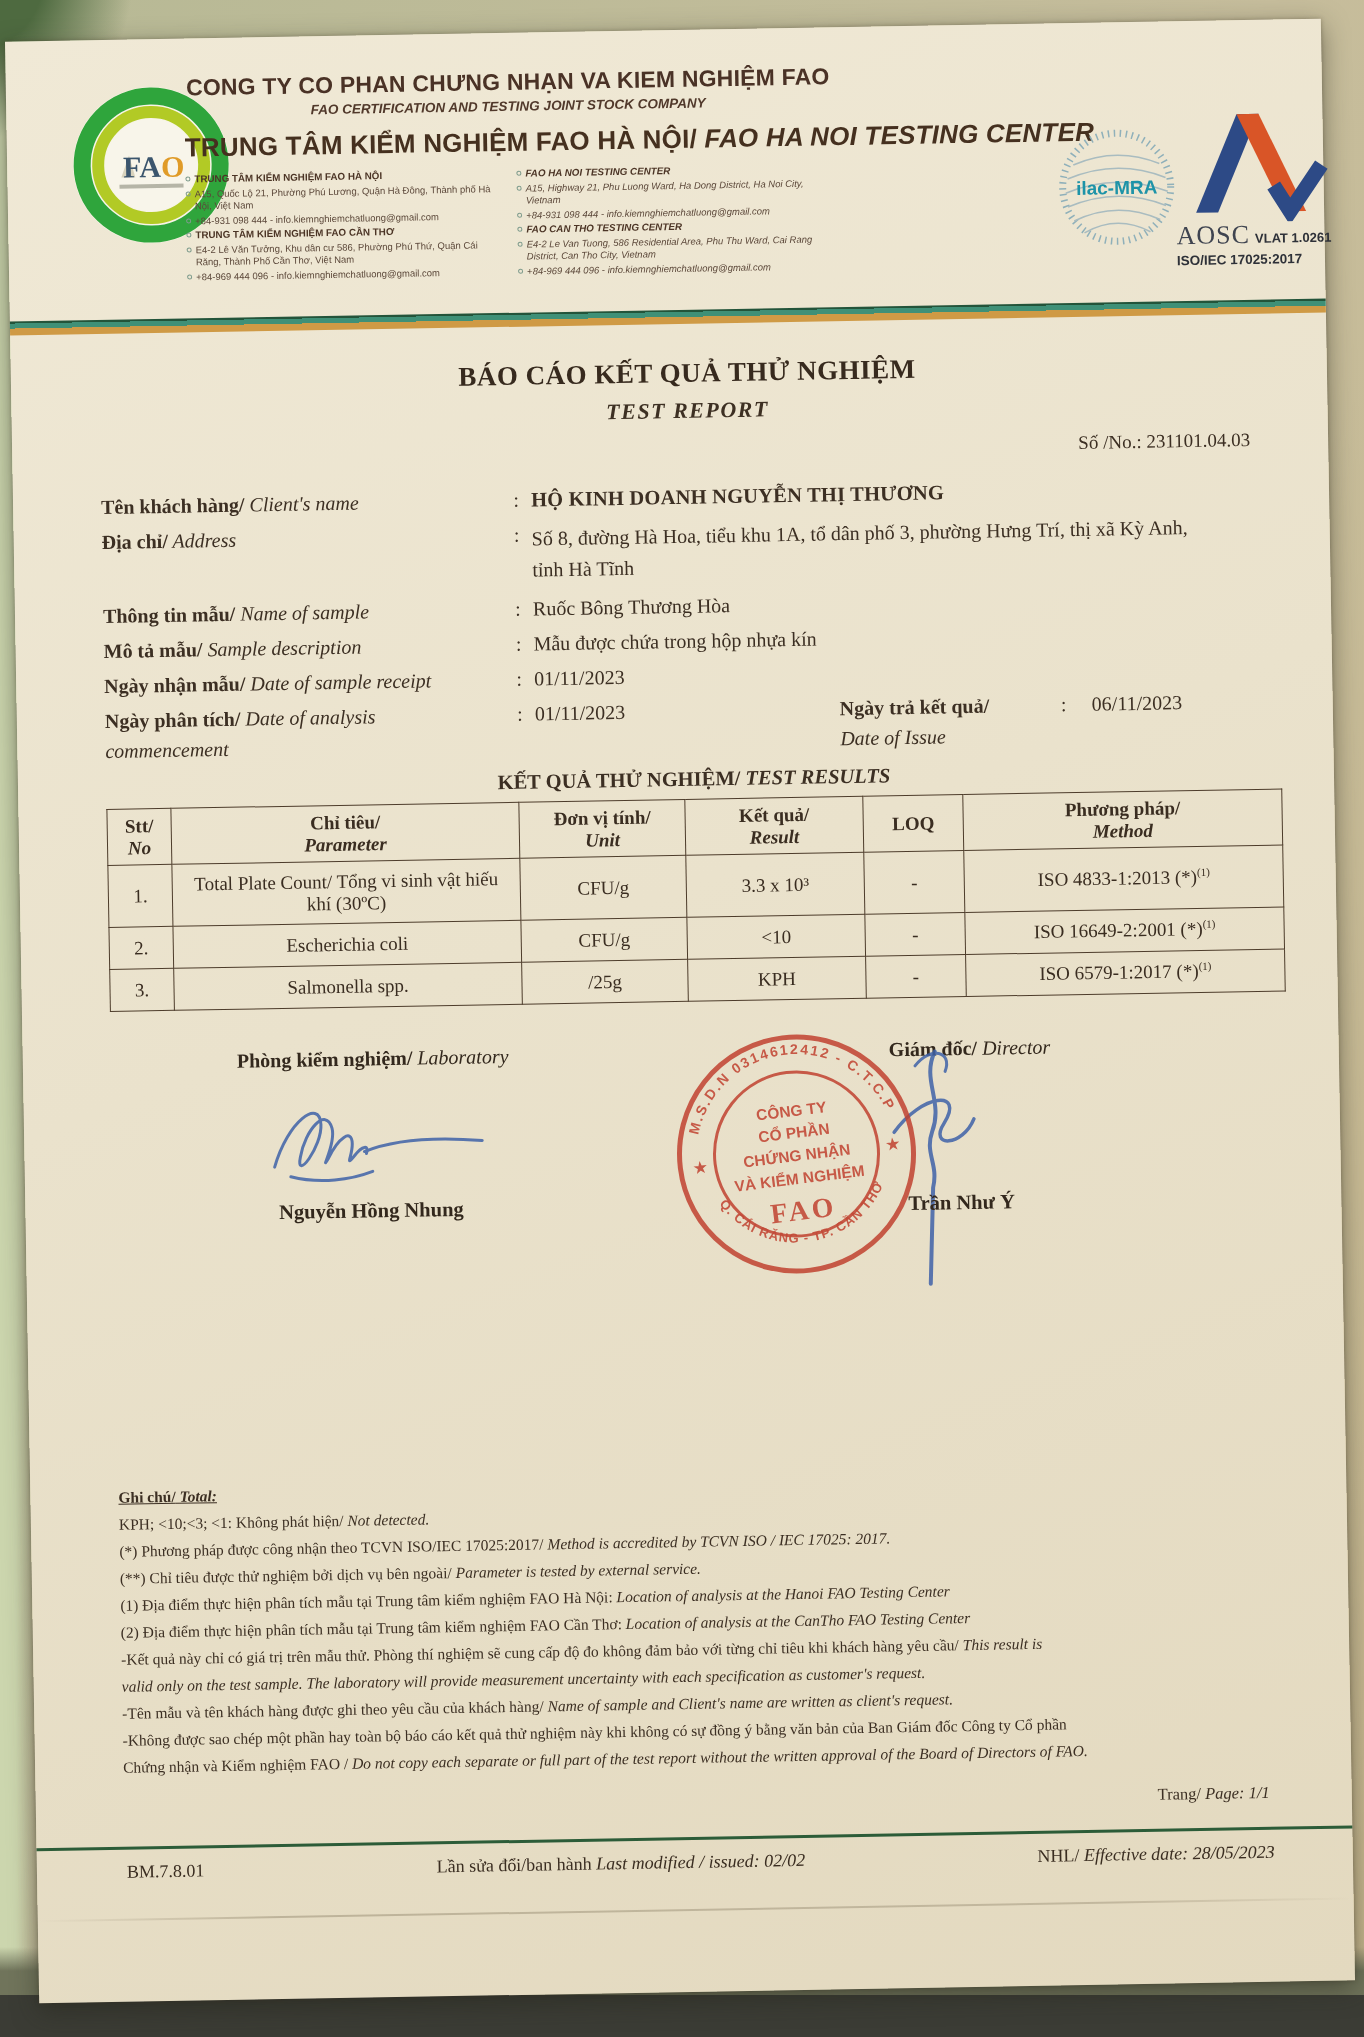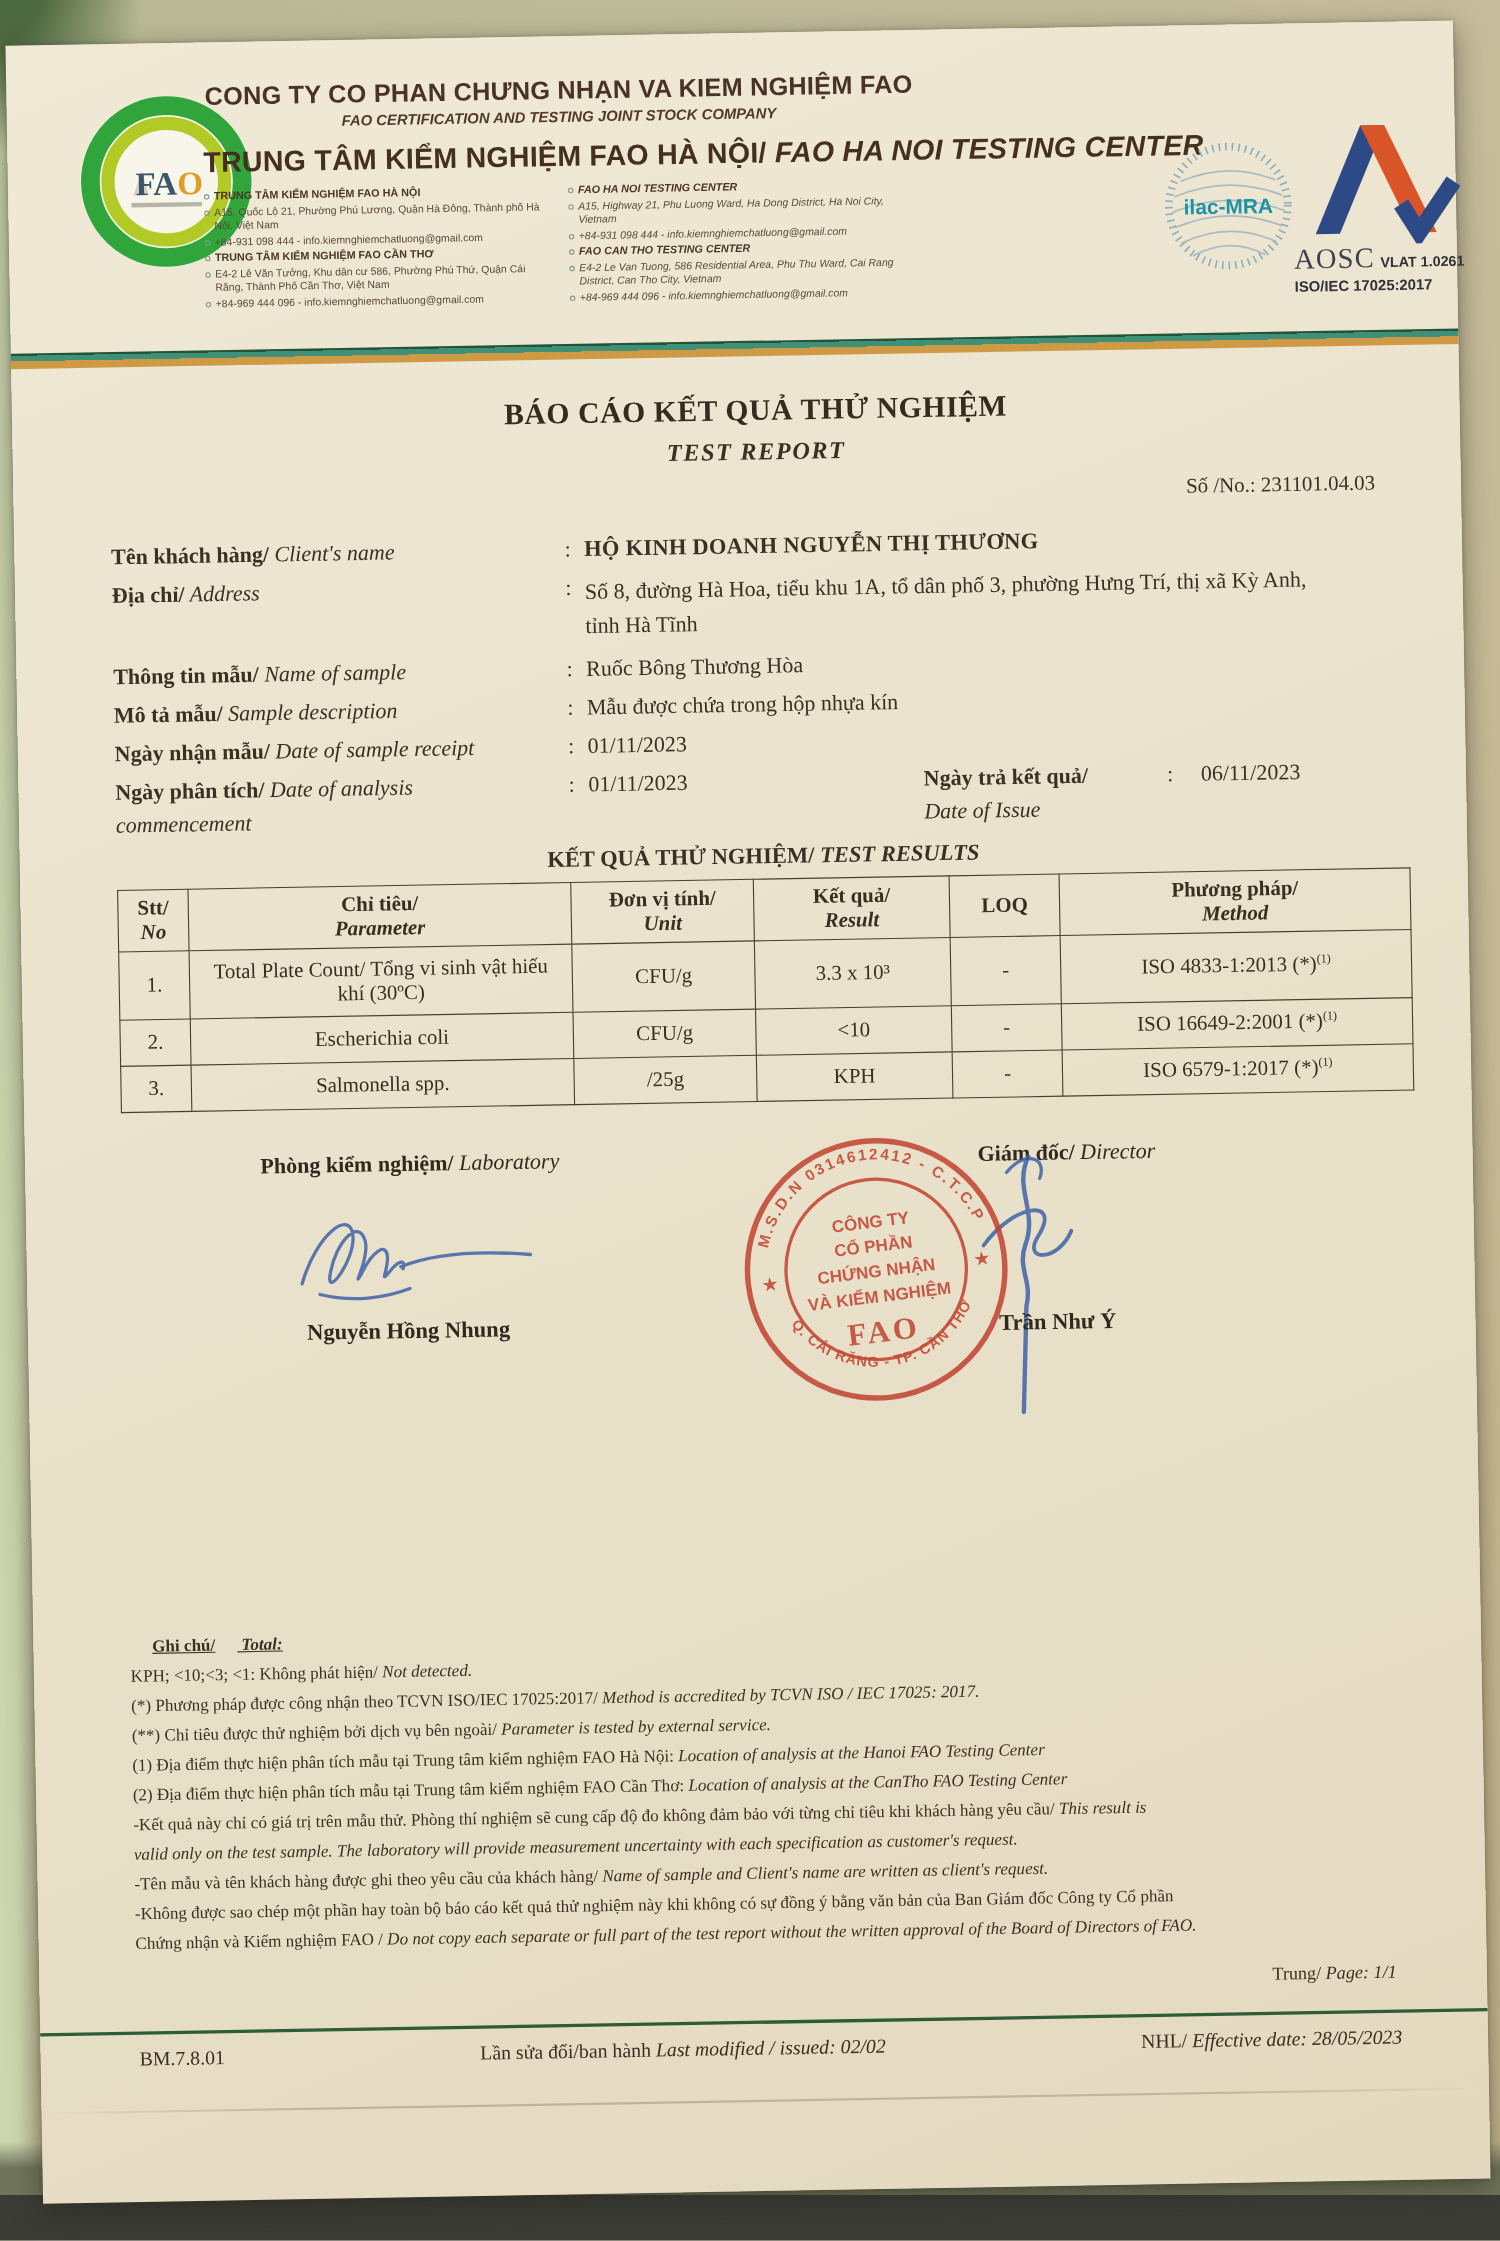--- a/index.html
+++ b/index.html
@@ -89,21 +89,21 @@
   .sig-name{ position:absolute; font-weight:bold; font-size:20.5px; color:#33281d; }
   .lab-name{ left:126px; top:178px; width:264px; text-align:center; }
   .dir-name{ left:795px; top:180px; }
   .lab-sig{ position:absolute; left:148px; top:66px; }
   .dir-sig{ position:absolute; left:758px; top:24px; }
   .stamp{ position:absolute; left:558px; top:14px; width:252px; height:252px; transform:rotate(-6deg); opacity:.93; }
 
   
   .notes{ margin-top:6px; font-size:15.5px; line-height:27px; color:#3c2f23; }
   .note-line .nen{ font-style:italic; }
-  .note-title .nvi, .note-title .nen{ font-weight:bold; text-decoration:underline;margin-left:20px; }
+  .note-title .nvi, .note-title .nen{ font-weight:bold; text-decoration:underline; }
   .page-marker{ text-align:right; padding-right:30px; margin-top:22px; font-size:16.5px; }
   .page-marker .nen{ font-style:italic; }
 
   
   .footer-line{ height:3px; background:#2c5c38; margin-top:24px; }
   .footer-row{ display:flex; justify-content:space-between; padding:12px 78px 0 90px; font-size:18px; color:#3a2d21; }
   .footer-row .nen{ font-style:italic; }
   .crease{ margin-top:36px; height:2px;
     background:linear-gradient(90deg, rgba(130,118,92,0), rgba(130,118,92,.4) 18%, rgba(130,118,92,.35) 82%, rgba(130,118,92,0)); }
 </style>
@@ -386,21 +386,21 @@
         <div class="note-line"><span class="nvi">(**) Chỉ tiêu được thử nghiệm bởi dịch vụ bên ngoài/</span><span class="nen"> Parameter is tested by external service.</span></div>
         <div class="note-line"><span class="nvi">(1) Địa điểm thực hiện phân tích mẫu tại Trung tâm kiểm nghiệm FAO Hà Nội:</span><span class="nen"> Location of analysis at the Hanoi FAO Testing Center</span></div>
         <div class="note-line"><span class="nvi">(2) Địa điểm thực hiện phân tích mẫu tại Trung tâm kiểm nghiệm FAO Cần Thơ:</span><span class="nen"> Location of analysis at the CanTho FAO Testing Center</span></div>
         <div class="note-line"><span class="nvi">-Kết quả này chỉ có giá trị trên mẫu thử. Phòng thí nghiệm sẽ cung cấp độ đo không đảm bảo với từng chỉ tiêu khi khách hàng yêu cầu/</span><span class="nen"> This result is</span></div>
         <div class="note-line"><span class="nvi"></span><span class="nen">valid only on the test sample. The laboratory will provide measurement uncertainty with each specification as customer's request.</span></div>
         <div class="note-line"><span class="nvi">-Tên mẫu và tên khách hàng được ghi theo yêu cầu của khách hàng/</span><span class="nen"> Name of sample and Client's name are written as client's request.</span></div>
         <div class="note-line"><span class="nvi">-Không được sao chép một phần hay toàn bộ báo cáo kết quả thử nghiệm này khi không có sự đồng ý bằng văn bản của Ban Giám đốc Công ty Cổ phần</span><span class="nen"></span></div>
         <div class="note-line"><span class="nvi">Chứng nhận và Kiểm nghiệm FAO /</span><span class="nen"> Do not copy each separate or full  part of the test report without the written approval of the Board of Directors of FAO.</span></div>
       </div>
 
-      <div class="page-marker"><span class="nvi">Trung/</span><span class="nen"> Page: 1/1</span></div>
+      <div class="page-marker"><span class="nvi">Trang/</span><span class="nen"> Page: 1/1</span></div>
     </div>
 
     <div class="footer-line"></div>
     <div class="footer-row">
       <div>BM.7.8.01</div>
       <div><span>Lần sửa đổi/ban hành </span><span class="nen">Last modified /  issued: 02/02</span></div>
       <div><span>NHL/</span><span class="nen"> Effective date: 28/05/2023</span></div>
     </div>
     <div class="crease"></div>
 

